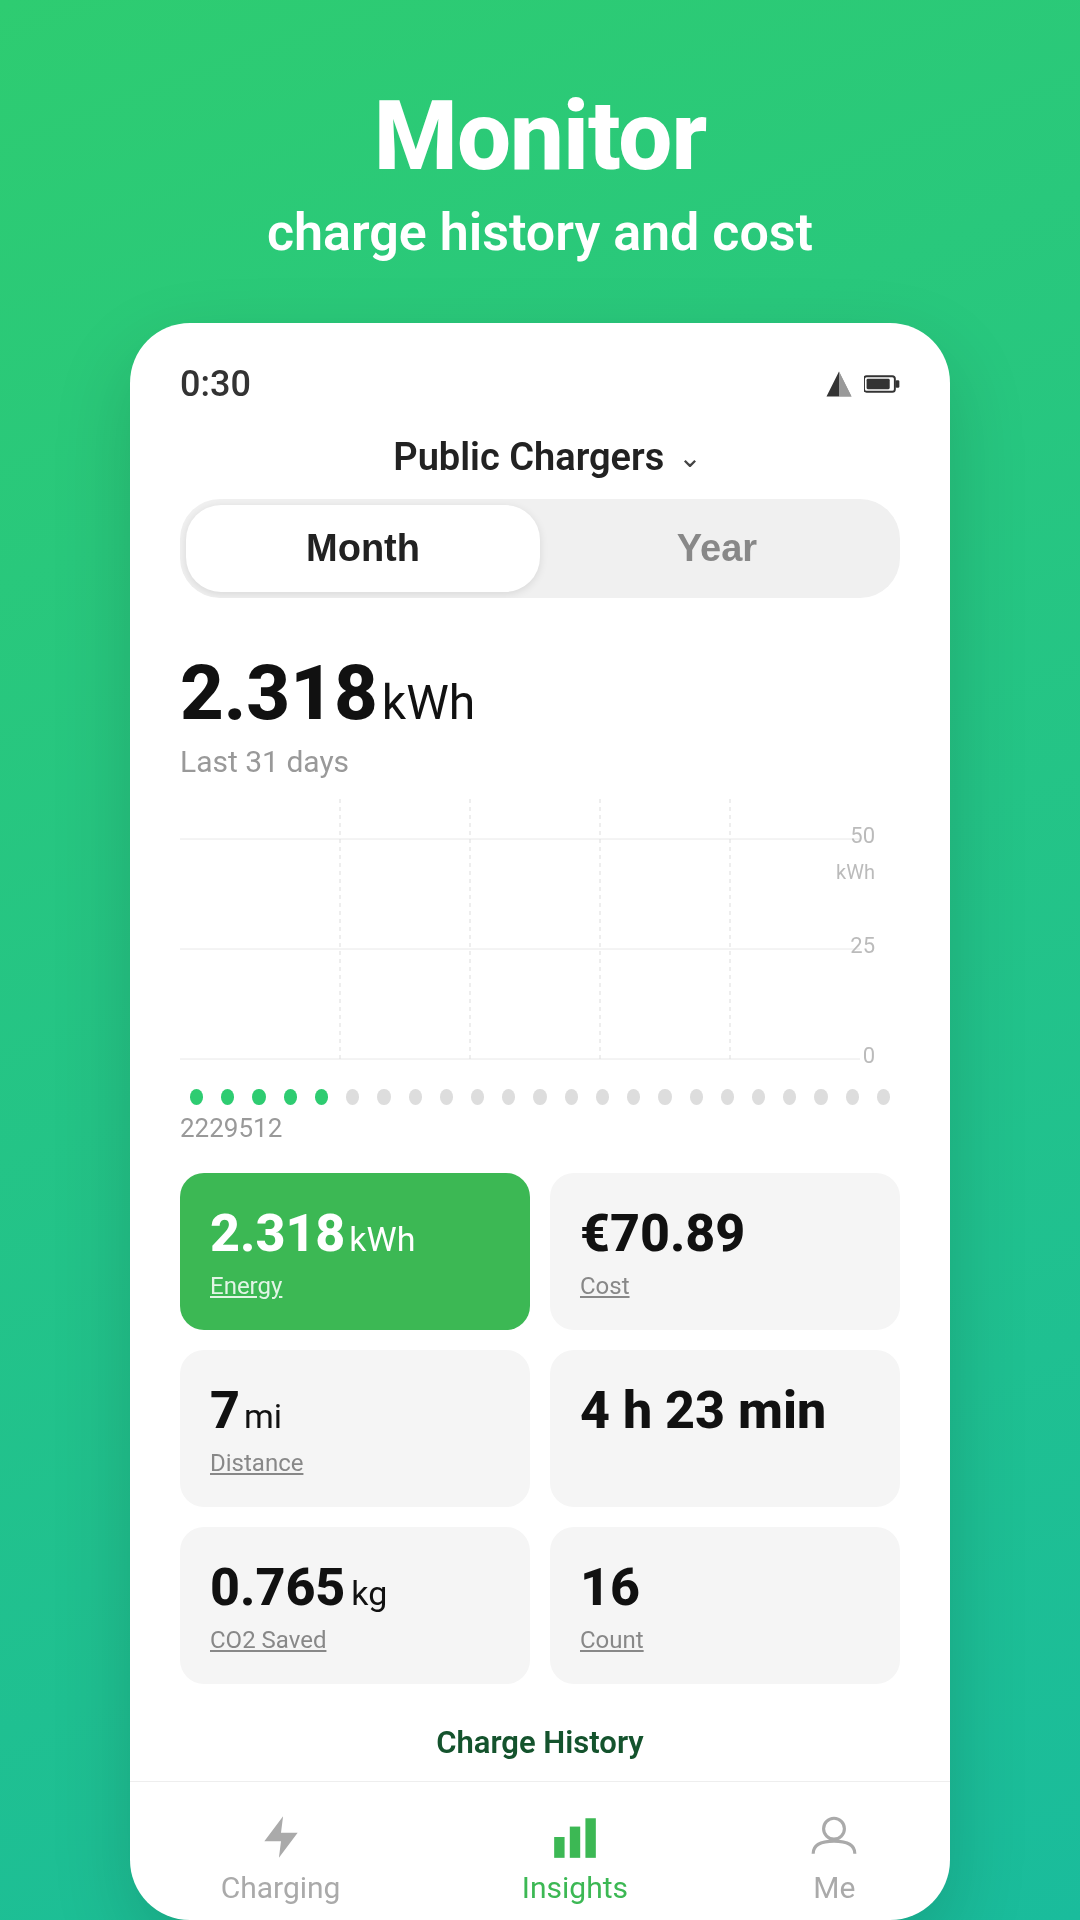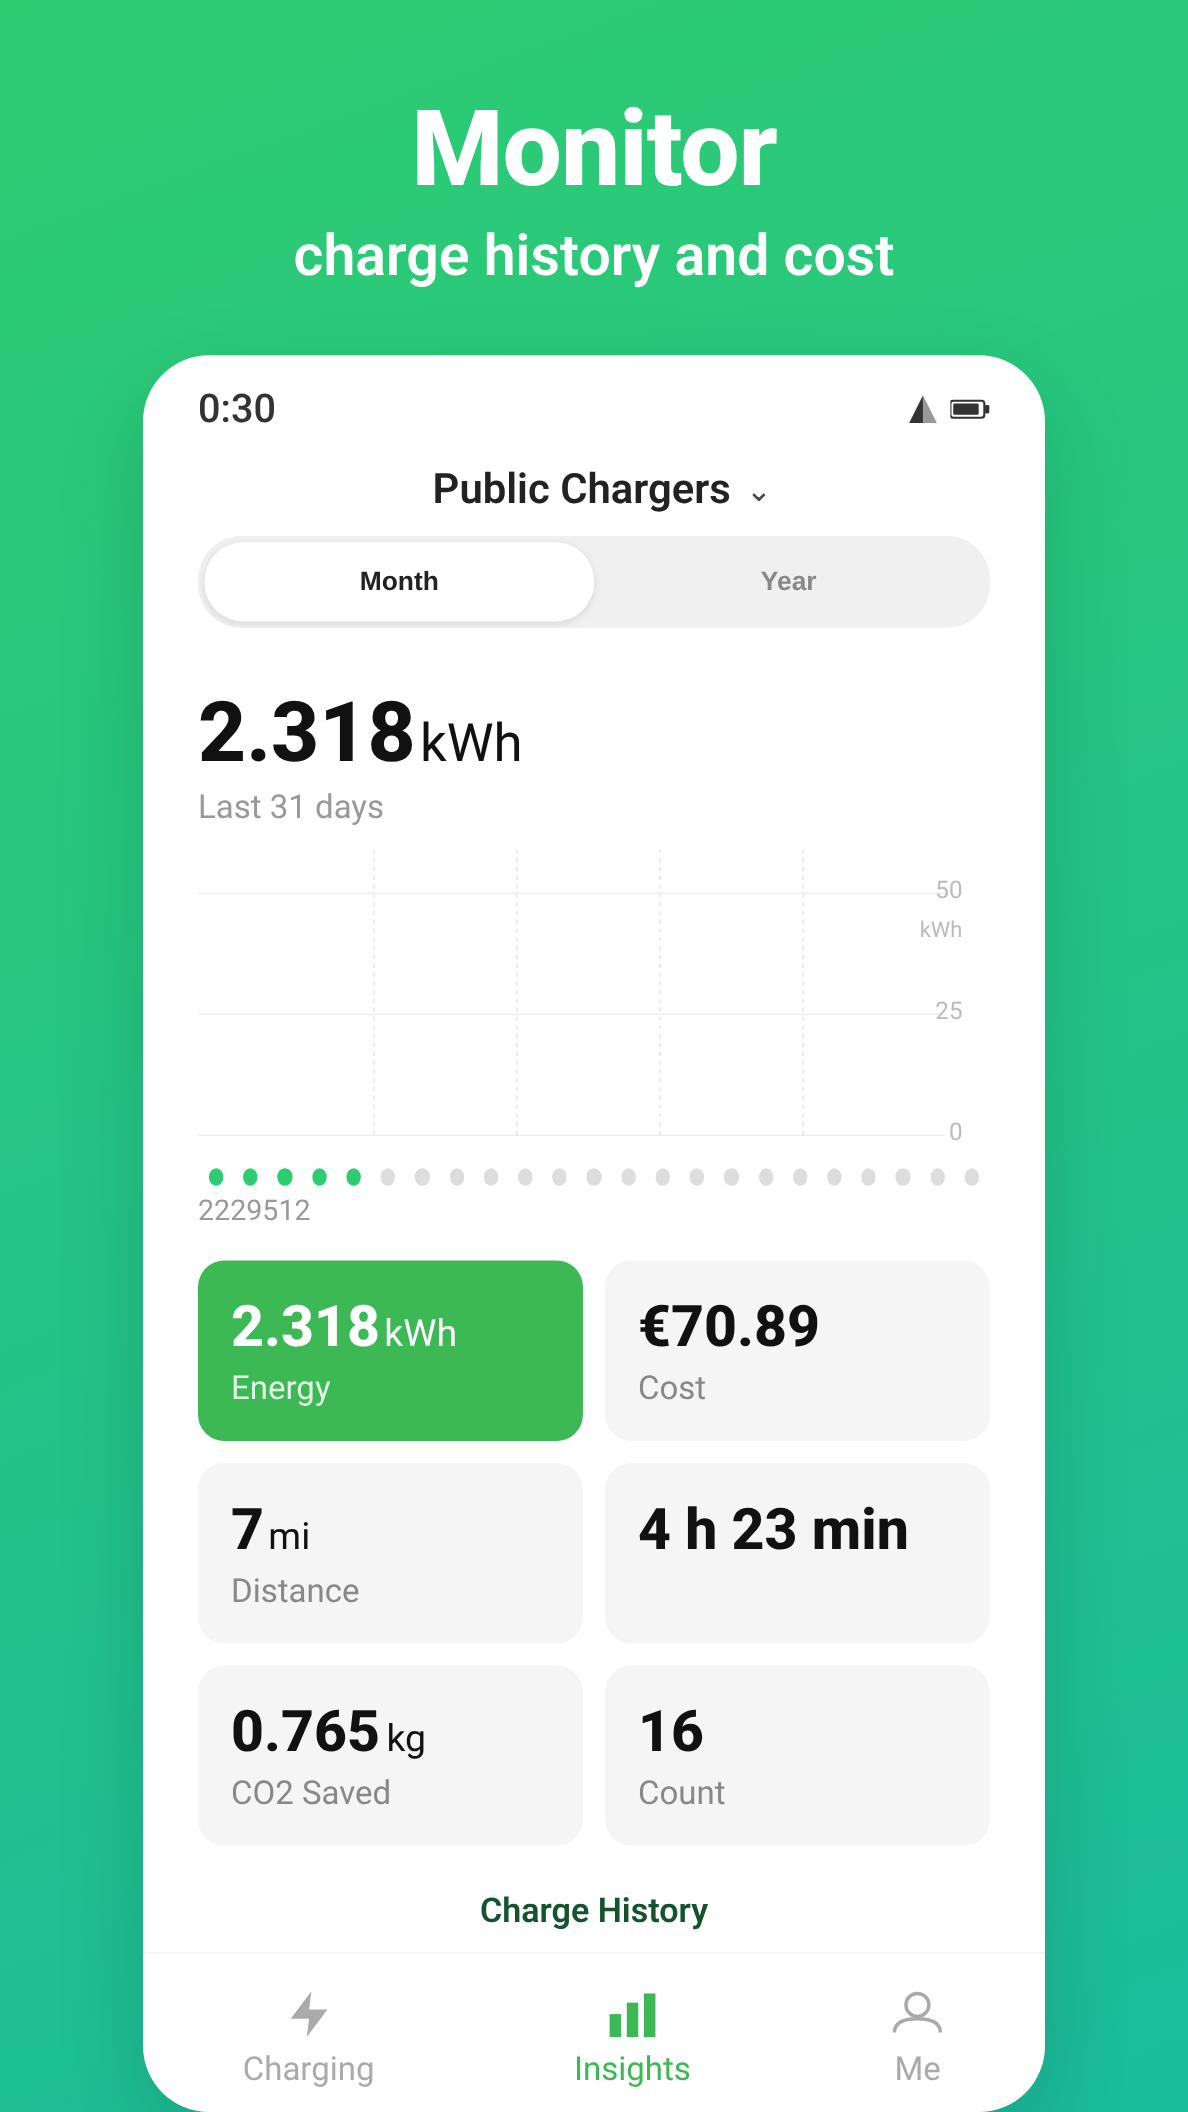--- a/index.html
+++ b/index.html
@@ -37,21 +37,21 @@
       width: 820px;
       margin-top: 60px;
       padding: 0 0 20px 0;
       box-shadow: 0 30px 80px rgba(0,0,0,0.15);
       overflow: hidden;
     }
 
     .status-bar {
       display: flex;
       justify-content: space-between;
-      padding: 28px 50px 10px 50px;
+      padding: 40px 50px 10px 50px;
     }
 
     .status-time {
       font-size: 36px;
       font-weight: 500;
       color: #333;
     }
 
     .status-icons {
       display: flex;
@@ -95,21 +95,21 @@
       margin: 20px 50px;
       padding: 6px;
       overflow: hidden;
     }
 
     .tab-btn {
       flex: 1;
       padding: 22px 0;
       border: none;
       border-radius: 35px;
-      font-size: 24px;
+      font-size: 38px;
       font-weight: 600;
       cursor: pointer;
     }
 
     .tab-btn.active {
       background: white;
       color: #222;
       box-shadow: 0 2px 8px rgba(0,0,0,0.1);
     }
 
@@ -214,23 +214,24 @@
       font-size: 34px;
       font-weight: 400;
       color: #111;
     }
 
     .stat-unit.white {
       color: white;
     }
 
     .stat-label {
-      font-size: 30px;
+      font-size: 24px;
       color: #888;
       margin-top: 8px;
+      text-decoration: underline;
     }
 
     .stat-label.white {
       color: rgba(255,255,255,0.85);
     }
 
     .charge-history-btn {
       display: flex;
       justify-content: center;
       margin: 40px 50px 20px 50px;

